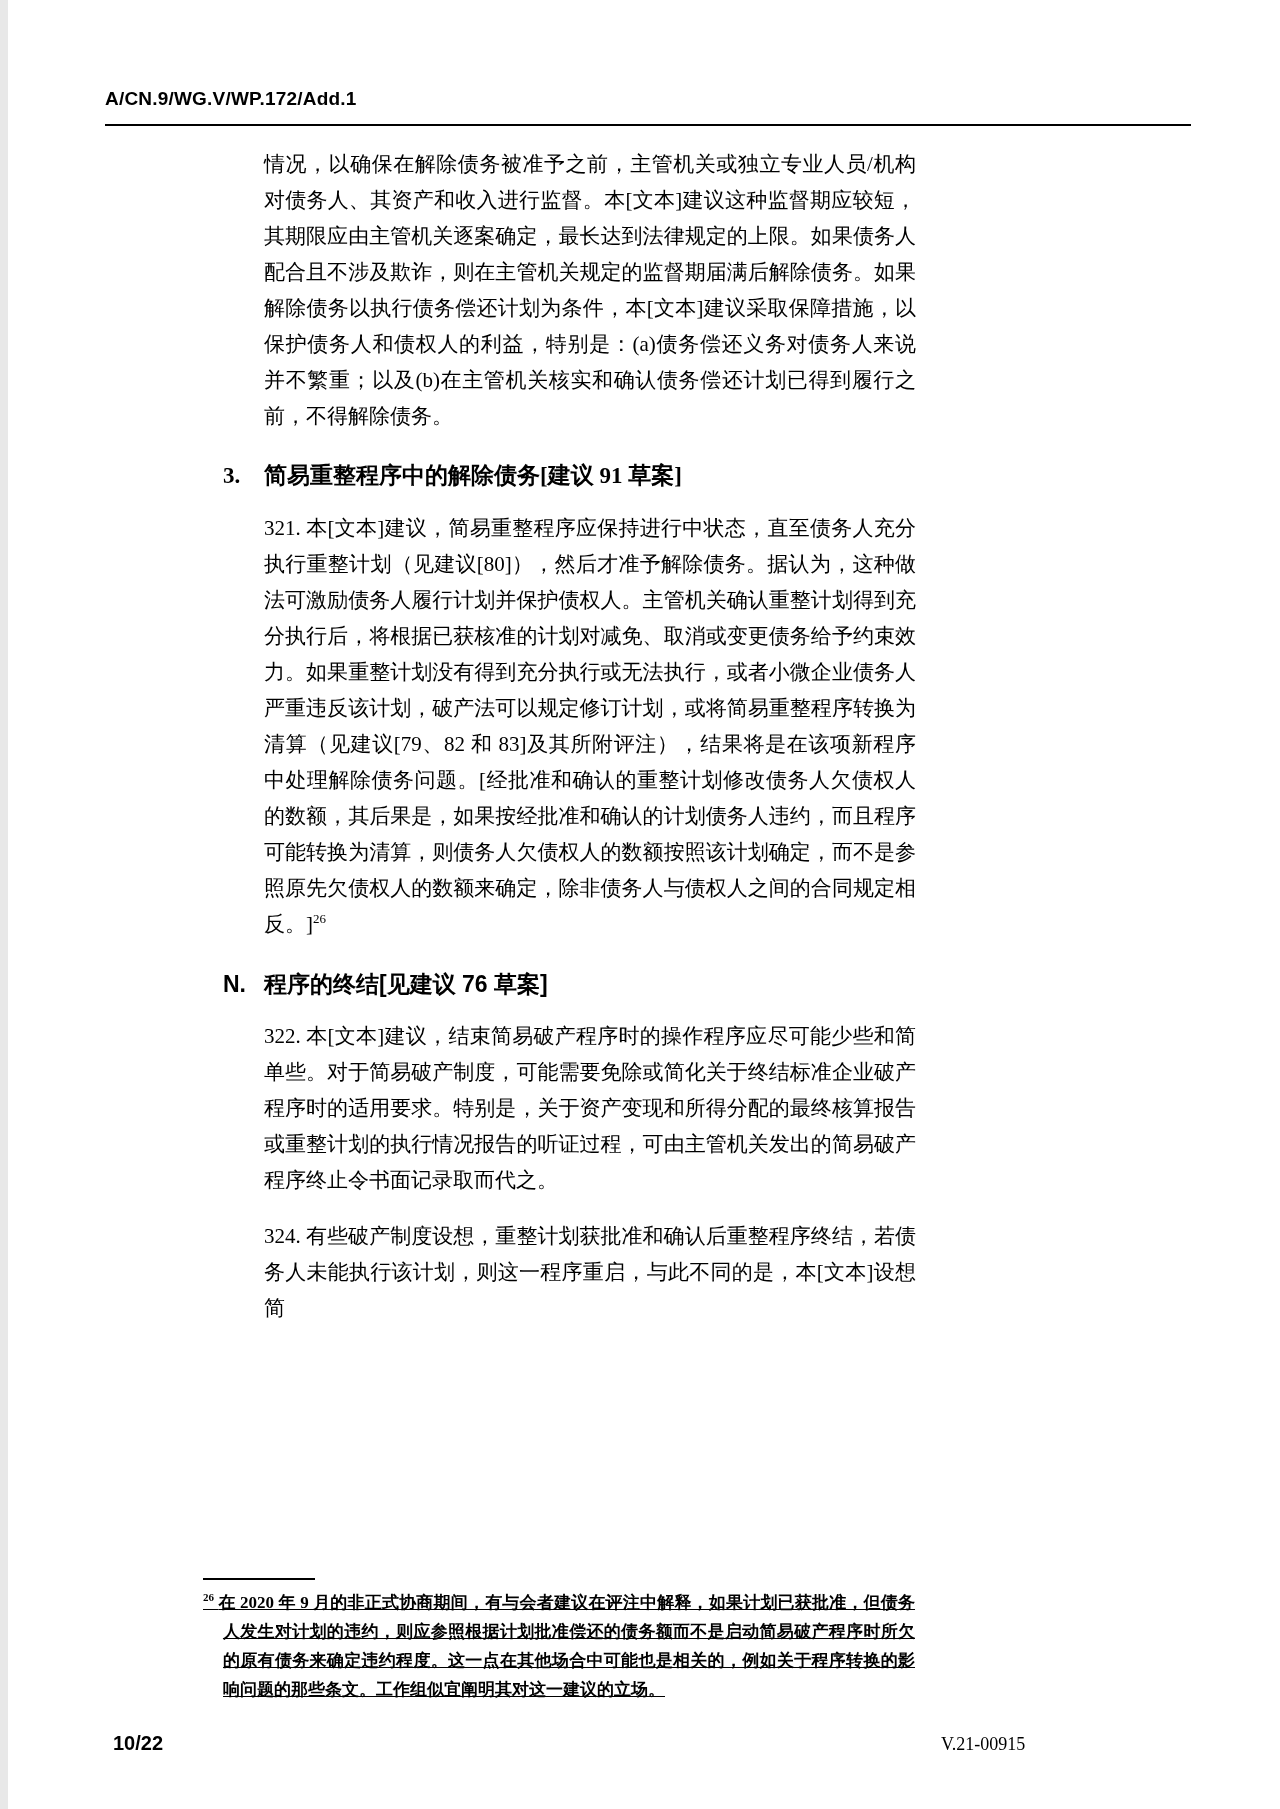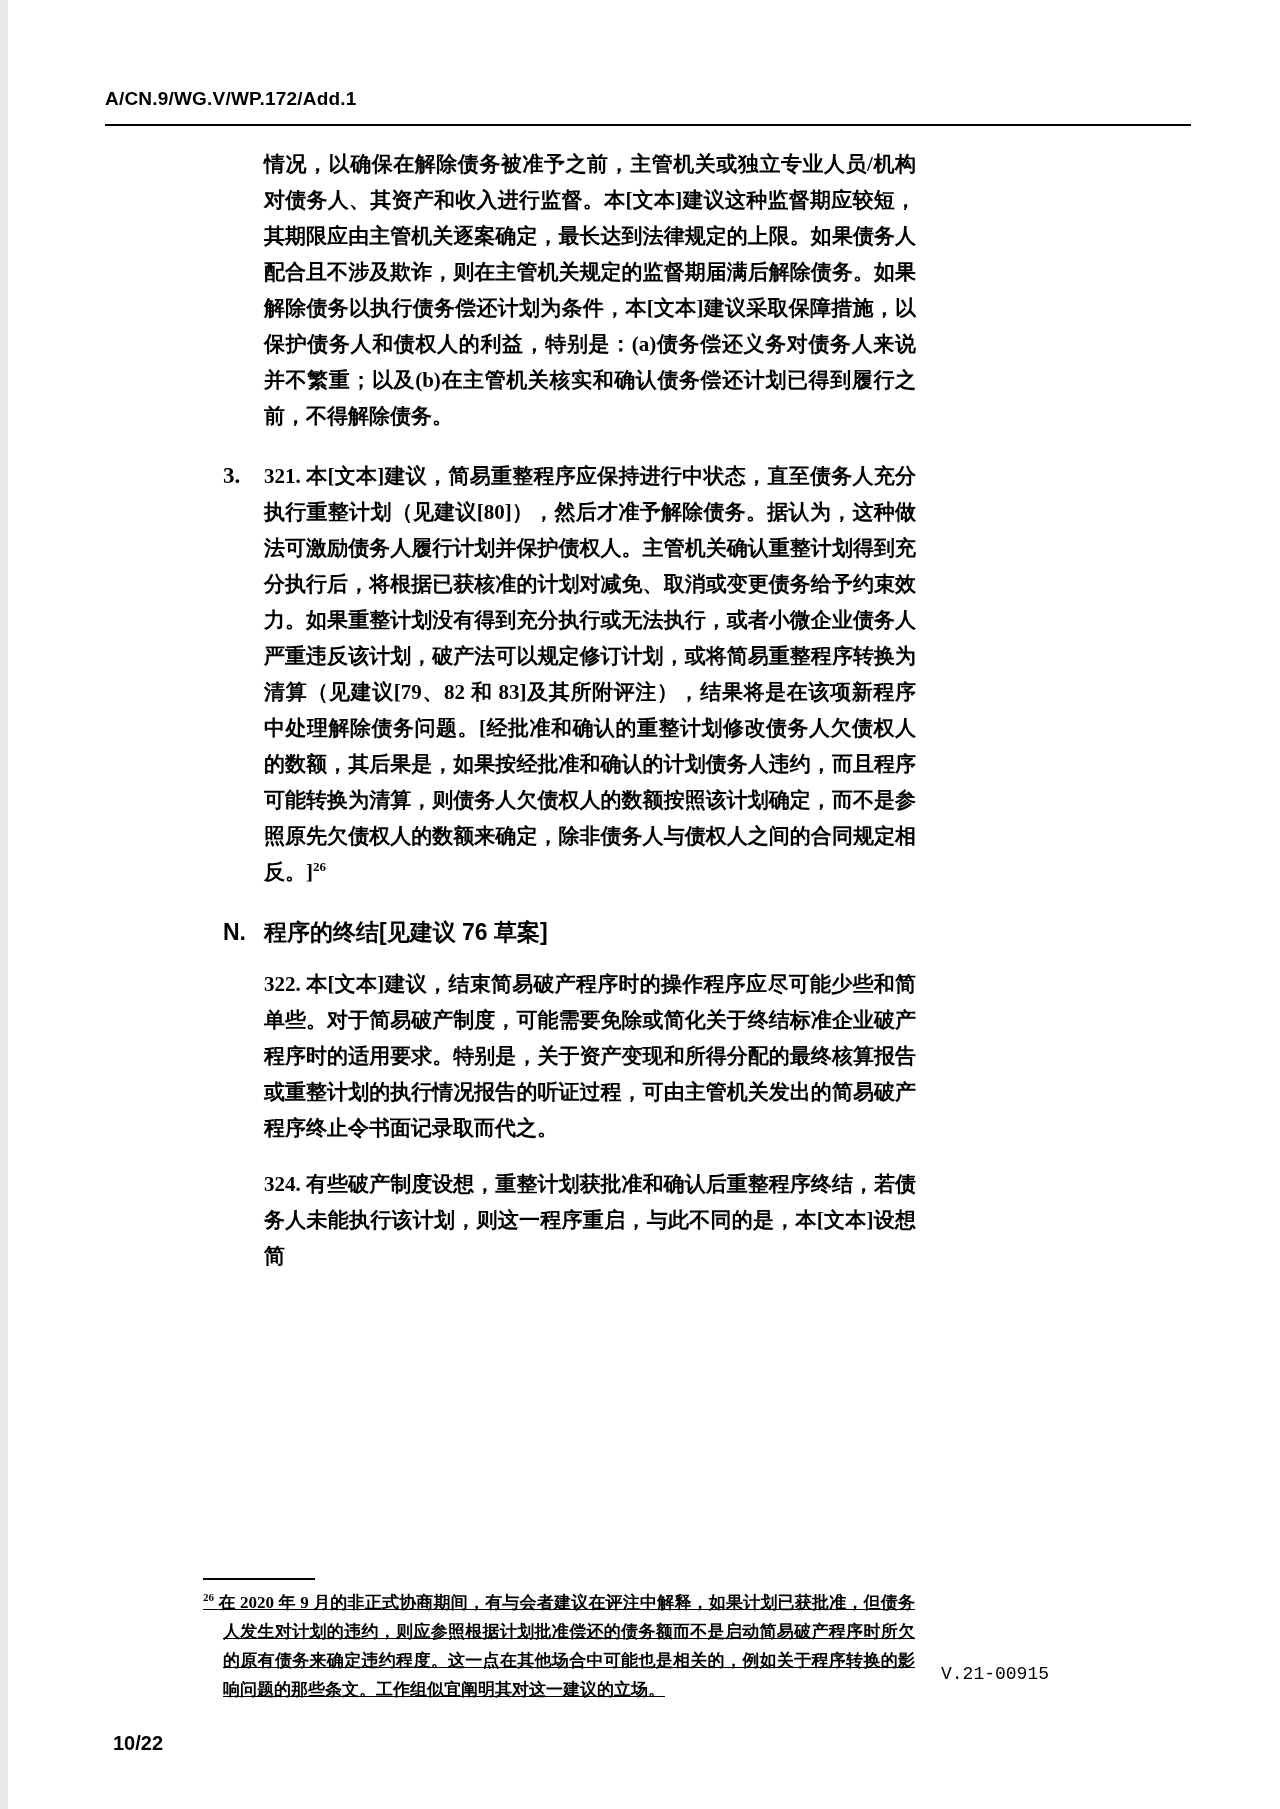--- a/index.html
+++ b/index.html
@@ -35,21 +35,20 @@
     position: absolute;
     top: 146px;
     left: 256px;
     width: 652px;
   }
   .content p.body-para {
     margin: 0 0 20px 0;
     font-size: 21px;
     line-height: 36px;
     text-align: justify;
-    font-weight: bold;
   }
   .content p.body-para.cont { text-align-last: justify; }
   .content p.body-para.tail-cont { }
 
   .heading {
     position: relative;
     margin: 24px 0 16px 0;
     font-size: 23px;
     line-height: 36px;
     font-weight: bold;
@@ -95,41 +94,42 @@
   .footer-left {
     position: absolute;
     top: 1732px;
     left: 105px;
     font-family: "Liberation Sans", "DejaVu Sans", sans-serif;
     font-weight: bold;
     font-size: 20px;
   }
   .footer-right {
     position: absolute;
-    top: 1664px;
+    top: 1734px;
     left: 933px;
-    font-family: Liberation Mono, monospace;
+    font-family: Liberation Serif, serif;
     font-size: 18px;
   }
 </style>
 </head>
 <body>
 
 <div class="page">
 
   <div class="doc-header">
     <span class="doc-symbol">A/CN.9/WG.V/WP.172/Add.1</span>
   </div>
 
   <div class="content">
 
     <p class="body-para tail-cont">情况，以确保在解除债务被准予之前，主管机关或独立专业人员/机构对债务人、其资产和收入进行监督。本[文本]建议这种监督期应较短，其期限应由主管机关逐案确定，最长达到法律规定的上限。如果债务人配合且不涉及欺诈，则在主管机关规定的监督期届满后解除债务。如果解除债务以执行债务偿还计划为条件，本[文本]建议采取保障措施，以保护债务人和债权人的利益，特别是：(a)债务偿还义务对债务人来说并不繁重；以及(b)在主管机关核实和确认债务偿还计划已得到履行之前，不得解除债务。</p>
 
     <div class="heading serif">
       <span class="hnum">3.</span>
+      <span>简易重整程序中的解除债务[建议 91 草案]</span>
     </div>
 
     <p class="body-para"><span>321. 本[文本]建议，简易重整程序应保持进行中状态，直至债务人充分执行重整计划（见建议[80]），然后才准予解除债务。据认为，这种做法可激励债务人履行计划并保护债权人。主管机关确认重整计划得到充分执行后，将根据已获核准的计划对减免、取消或变更债务给予约束效力。如果重整计划没有得到充分执行或无法执行，或者小微企业债务人严重违反该计划，破产法可以规定修订计划，或将简易重整程序转换为清算（见建议[79、82 和 83]及其所附评注），结果将是在该项新程序中处理解除债务问题。[经批准和确认的重整计划修改债务人欠债权人的数额，其后果是，如果按经批准和确认的计划债务人违约，而且程序可能转换为清算，则债务人欠债权人的数额按照该计划确定，而不是参照原先欠债权人的数额来确定，除非债务人与债权人之间的合同规定相反。]</span><sup class="fn-ref">26</sup></p>
 
     <div class="heading sans">
       <span class="hnum">N.</span>
       <span>程序的终结[见建议 76 草案]</span>
     </div>
 
     <p class="body-para">322. 本[文本]建议，结束简易破产程序时的操作程序应尽可能少些和简单些。对于简易破产制度，可能需要免除或简化关于终结标准企业破产程序时的适用要求。特别是，关于资产变现和所得分配的最终核算报告或重整计划的执行情况报告的听证过程，可由主管机关发出的简易破产程序终止令书面记录取而代之。</p>

